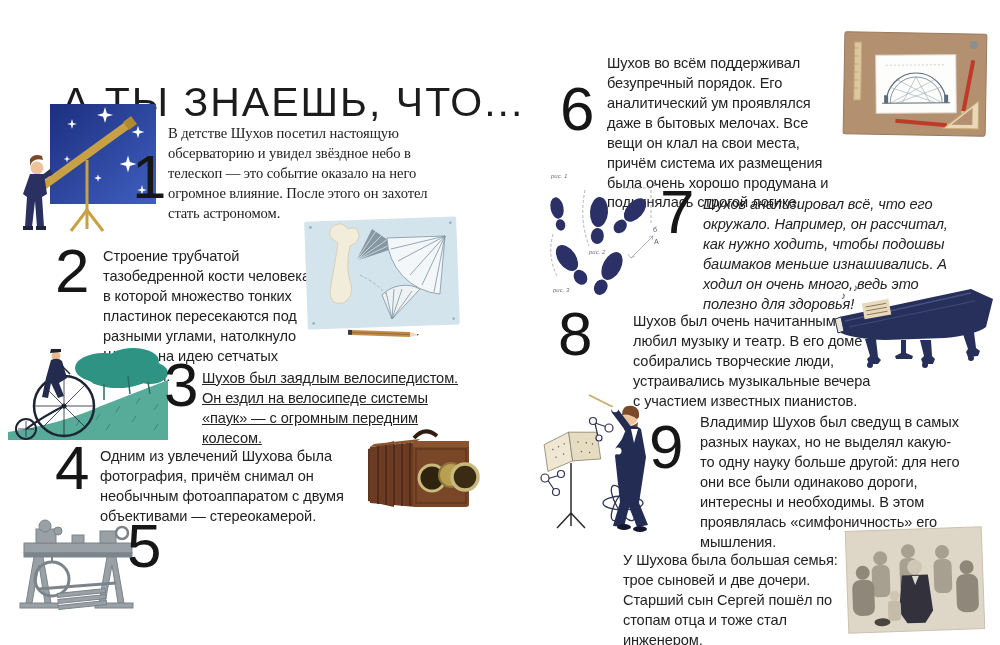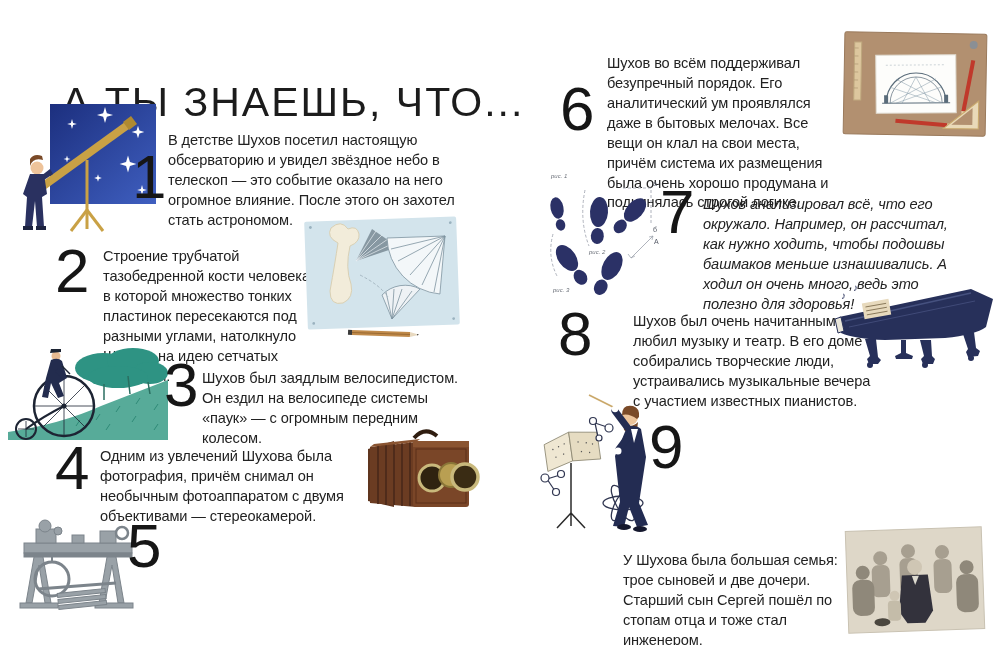--- a/index.html
+++ b/index.html
@@ -14,23 +14,23 @@
   .num{
     position:absolute;font-size:62px;font-weight:300;line-height:1;color:#161616;
   }
   .txt{
     position:absolute;font-size:14.6px;line-height:1.37;letter-spacing:-0.1px;color:#222;
   }
   .illo{position:absolute;}
   svg{display:block;}
 
   
-  .f1-illo{left:10px;top:102px;}   .f1-num{left:132px;top:146px;}  .f1-txt{left:168px;top:116px;width:292px;}
+  .f1-illo{left:10px;top:102px;}   .f1-num{left:132px;top:146px;}  .f1-txt{left:168px;top:109px;width:292px;font-family:Liberation Serif, serif;}
   .f2-num{left:55px;top:240px;}    .f2-txt{left:103px;top:232px;width:214px;}  .f2-illo{left:298px;top:213px;}
-  .f3-illo{left:6px;top:344px;}    .f3-num{left:164px;top:354px;}  .f3-txt{left:202px;top:354px;width:258px;}
+  .f3-illo{left:6px;top:344px;}    .f3-num{left:164px;top:354px;}  .f3-txt{left:202px;top:354px;width:258px;text-decoration:underline;}
   .f4-num{left:55px;top:437px;}    .f4-txt{left:100px;top:432px;width:270px;}  .f4-illo{left:358px;top:417px;}
   .f5-illo{left:12px;top:503px;}   .f5-num{left:127px;top:515px;}  .f5-txt{left:168px;top:513px;width:296px;}
 
   
   .f6-num{left:560px;top:78px;}    .f6-txt{left:607px;top:39px;width:240px;}   .f6-illo{left:840px;top:29px;}
   .f7-illo{left:527px;top:164px;}  .f7-num{left:660px;top:181px;}  .f7-txt{left:703px;top:180px;width:252px;font-style:italic;}
   .f8-num{left:558px;top:303px;}   .f8-txt{left:605px;top:297px;width:244px;margin-left:28px;}  .f8-illo{left:825px;top:283px;}
   .f9-illo{left:527px;top:385px;}  .f9-num{left:649px;top:416px;}  .f9-txt{left:700px;top:398px;width:264px;}
   .f10-num{left:554px;top:539px;}  .f10-txt{left:623px;top:536px;width:234px;} .f10-illo{left:839px;top:523px;}
 
@@ -387,20 +387,21 @@
       <path d="M100,42 L88,26" stroke="#232c52" stroke-width="7" stroke-linecap="round" fill="none"></path>
       <path d="M104,48 L92,64" stroke="#232c52" stroke-width="7" stroke-linecap="round" fill="none"></path>
       <circle cx="88" cy="24" r="3.2" fill="#ffffff"></circle>
       <circle cx="91" cy="66" r="3.5" fill="#ffffff"></circle>
       <polygon points="104,44 111,44 107,58" fill="#ffffff"></polygon>
       <ellipse cx="97" cy="142" rx="7" ry="3" fill="#15182e"></ellipse>
       <ellipse cx="113" cy="144" rx="7" ry="3" fill="#15182e"></ellipse>
     </svg>
   </div>
   <div class="num f9-num">9</div>
+  <p class="txt f9-txt">Владимир Шухов был сведущ в самых разных науках, но не выделял какую-то одну науку больше другой: для него они все были одинаково дороги, интересны и необходимы. В этом проявлялась «симфоничность» его мышления.</p>
 
   <p class="txt f10-txt">У Шухова была большая семья: трое сыновей и две дочери. Старший сын Сергей пошёл по стопам отца и тоже стал инженером.</p>
   <div class="illo f10-illo">
     <svg width="152" height="114" viewBox="0 0 152 114">
       <g transform="rotate(-2 76 57)">
         <rect x="8" y="6" width="136" height="102" fill="#ded7c8" stroke="#c9c2b2"></rect>
         <g fill="#a79f90">
           <circle cx="42" cy="34" r="7"></circle>
             <rect x="33" y="41" width="18" height="32" rx="6"></rect>
           <circle cx="70" cy="28" r="7"></circle>

